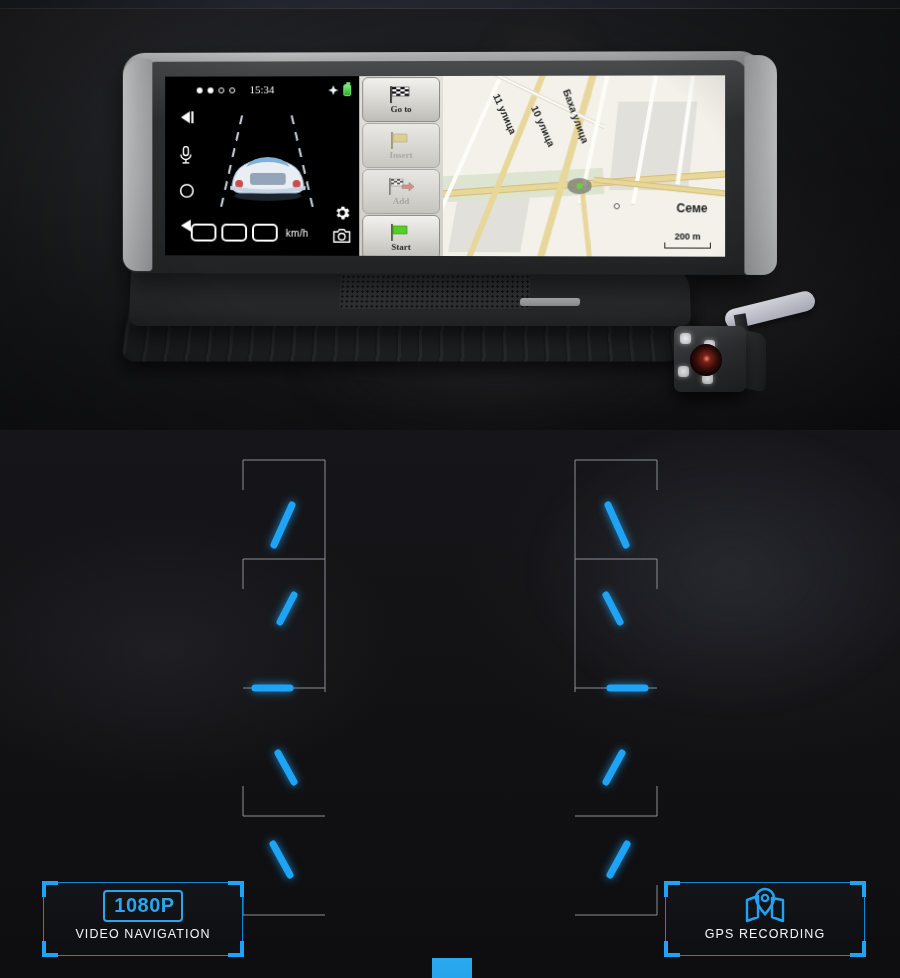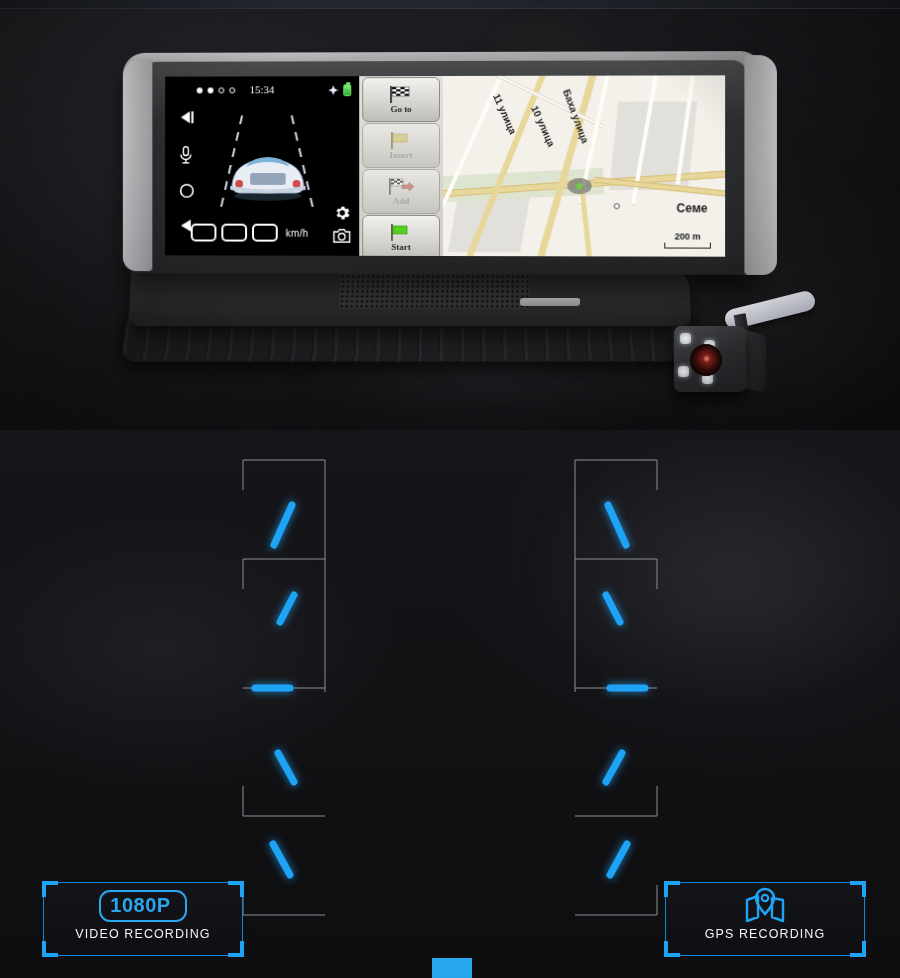--- a/index.html
+++ b/index.html
@@ -209,21 +209,21 @@
   }
   .card .cn{ position:absolute; width:16px; height:16px; border:0 solid #1fa3f5; }
   .card .cn.tl{ left:-2px; top:-2px; border-left-width:4px; border-top-width:4px; }
   .card .cn.tr{ right:-2px; top:-2px; border-right-width:4px; border-top-width:4px; }
   .card .cn.bl{ left:-2px; bottom:-2px; border-left-width:4px; border-bottom-width:4px; }
   .card .cn.br{ right:-2px; bottom:-2px; border-right-width:4px; border-bottom-width:4px; }
   .card .ico{ height:42px; display:flex; align-items:center; justify-content:center; margin-top:2px; }
   .card .cap{ font-size:12.5px; letter-spacing:1.1px; color:#f2f4f6; white-space:nowrap; }
 
   .badge1080{
-    border:2px solid #2aa6ef; border-radius:11px; padding:2px 14px 3px 9px;
+    border:2px solid #2aa6ef; border-radius:4px; padding:2px 6px 3px 9px;
     color:#2aa6ef; font-size:20px; font-weight:bold; letter-spacing:.5px;
     font-family:"Liberation Sans", sans-serif;
   }
 
   
   .down-arrow{ position:absolute; left:410px; top:528px; width:84px; height:84px; }
   .da-shaft{ position:absolute; left:22px; top:0; width:40px; height:44px;
              background:linear-gradient(180deg,#2ba9f0,#1f9fe9); }
 
   .connectors{ position:absolute; left:0; top:0; width:900px; height:548px; pointer-events:none; }
@@ -466,21 +466,21 @@
   </svg>
 
   <div class="card" style="left:43px; top:452px;">
     <span class="cn tl"></span>
       <span class="cn tr"></span>
       <span class="cn bl"></span>
       <span class="cn br"></span>
     <div class="ico">
       <span class="badge1080">1080P</span>
     </div>
-    <span class="cap">VIDEO RECORDING</span>
+    <span class="cap">VIDEO NAVIGATION</span>
   </div>
 
   <div class="card" style="left:665px; top:452px;">
     <span class="cn tl"></span>
       <span class="cn tr"></span>
       <span class="cn bl"></span>
       <span class="cn br"></span>
     <div class="ico">
       <svg width="44" height="38" viewBox="0 0 44 38">
         <path d="M4 13 L15 9 L15 30 L4 34 Z M29 11 L40 13 L40 34 L29 30 Z" fill="none" stroke="#1fa3f5" stroke-width="2.4" stroke-linejoin="round"></path>

